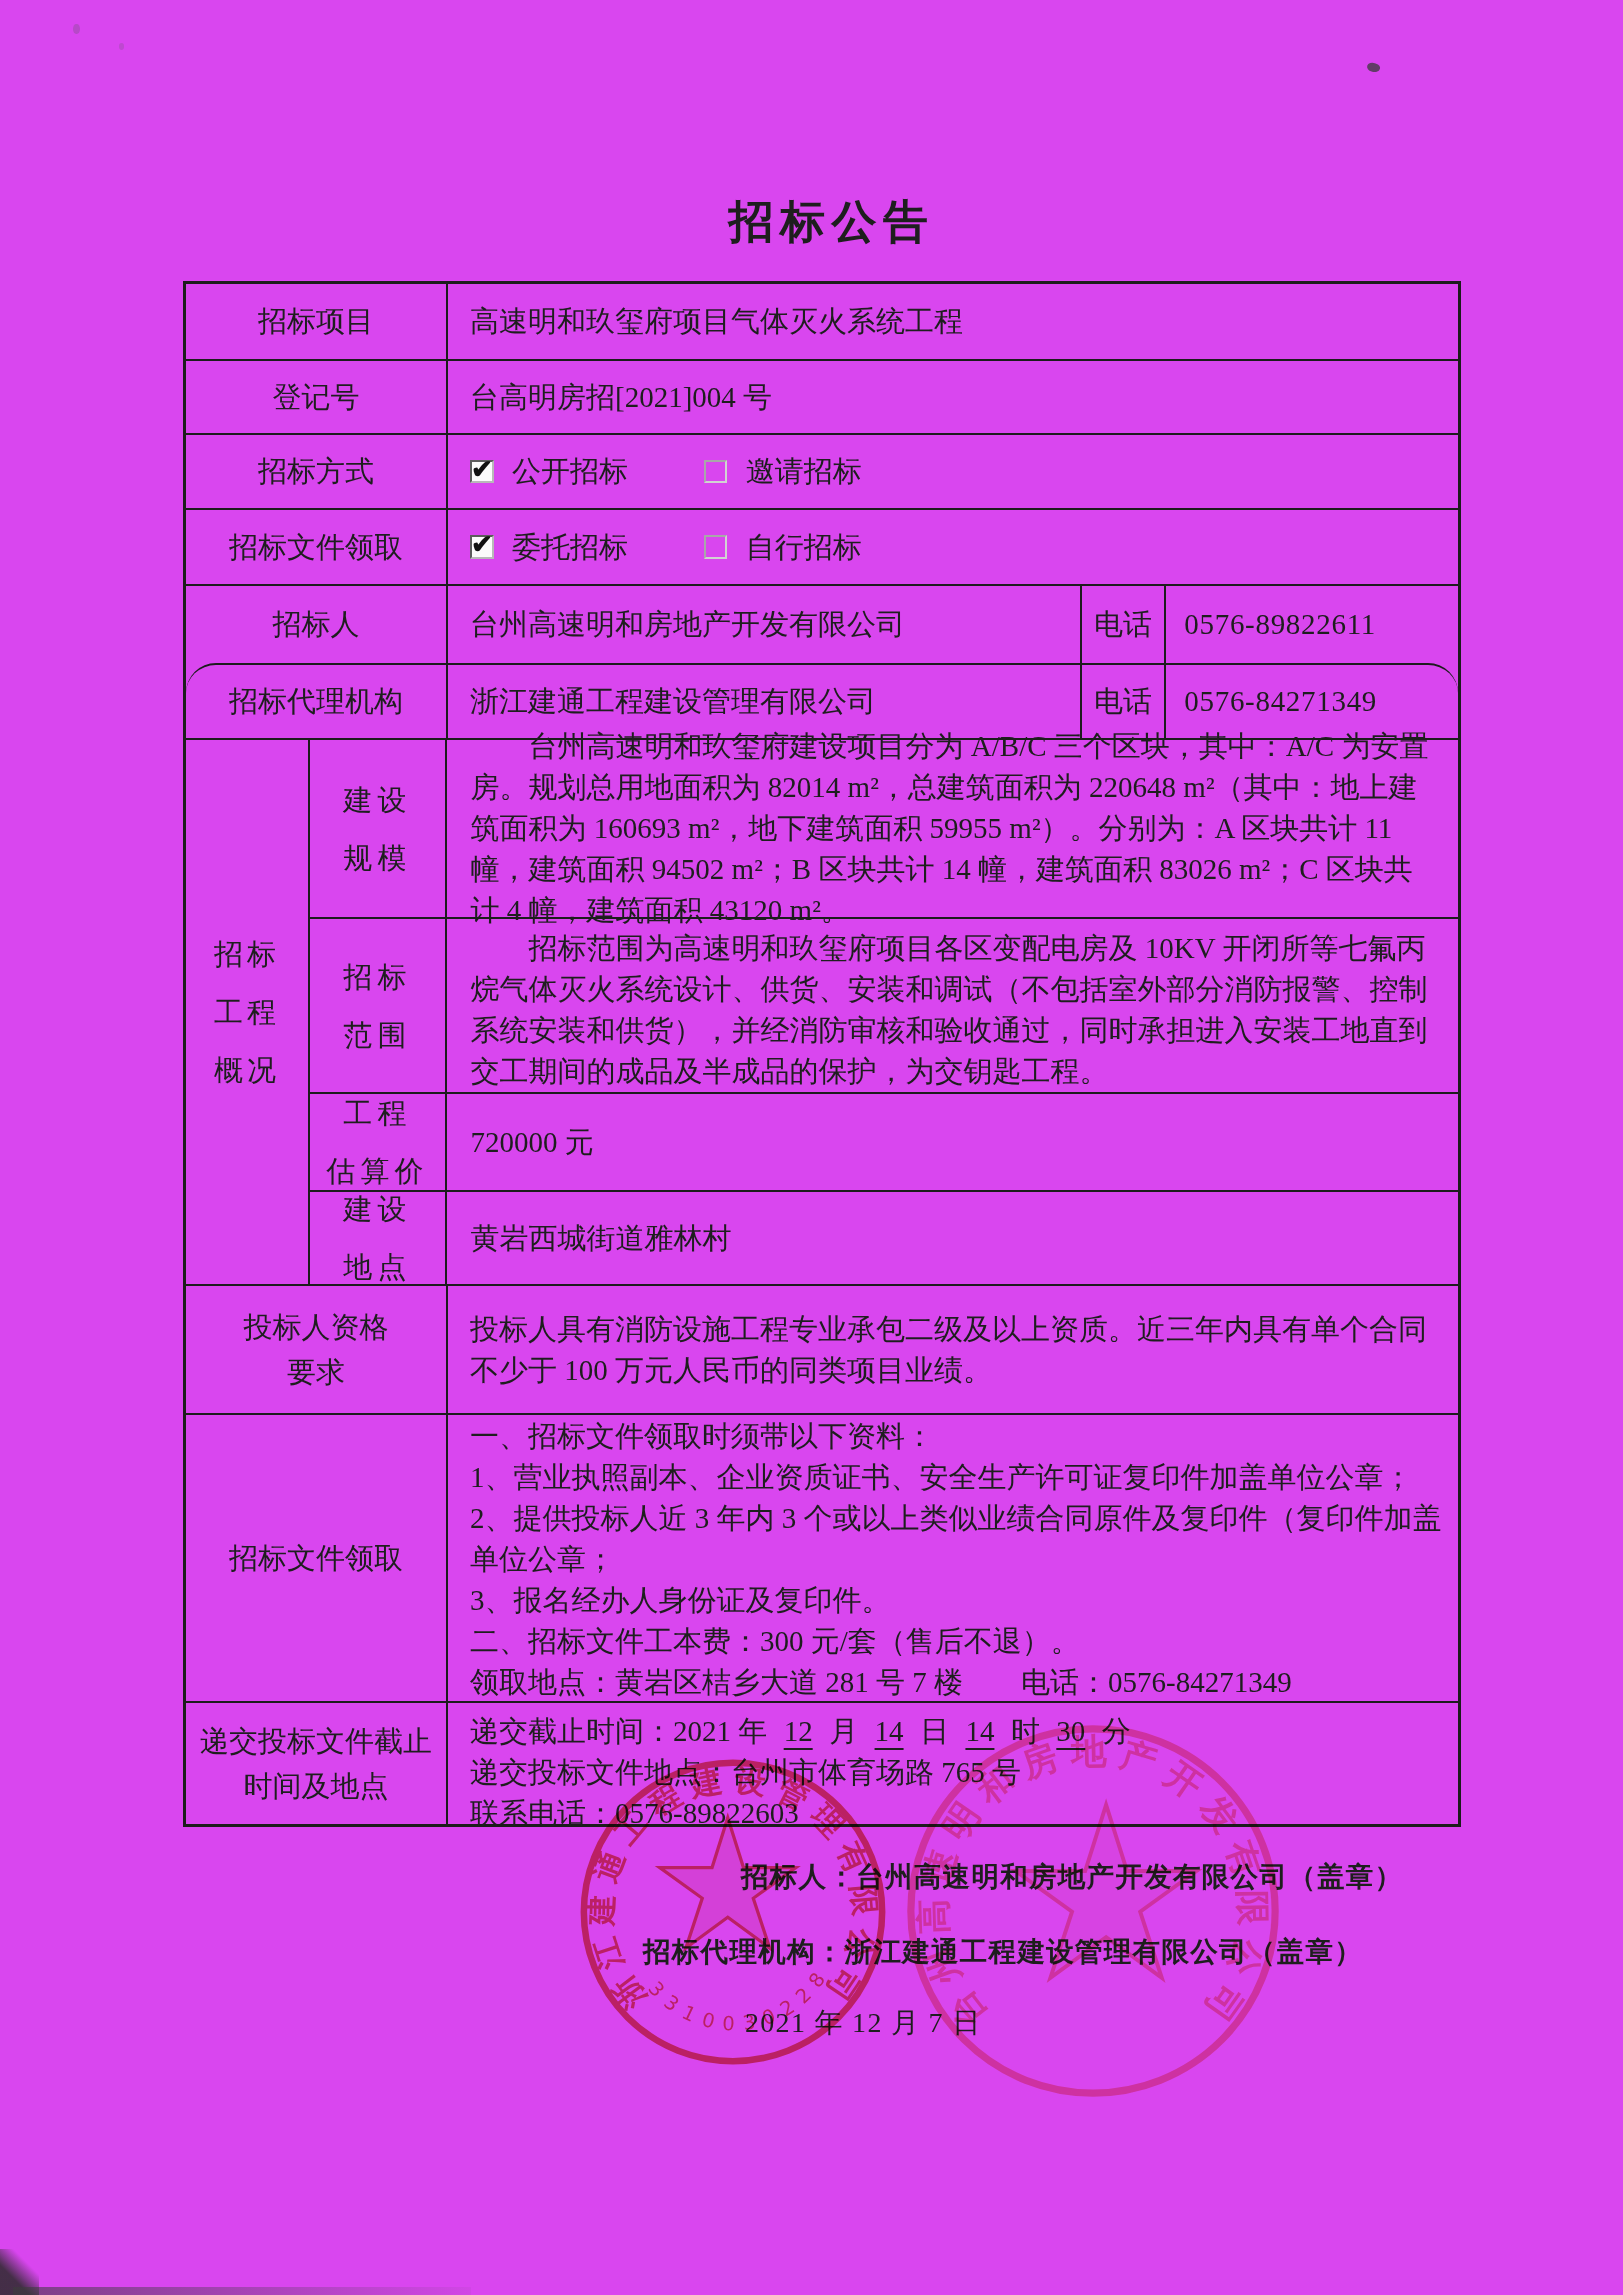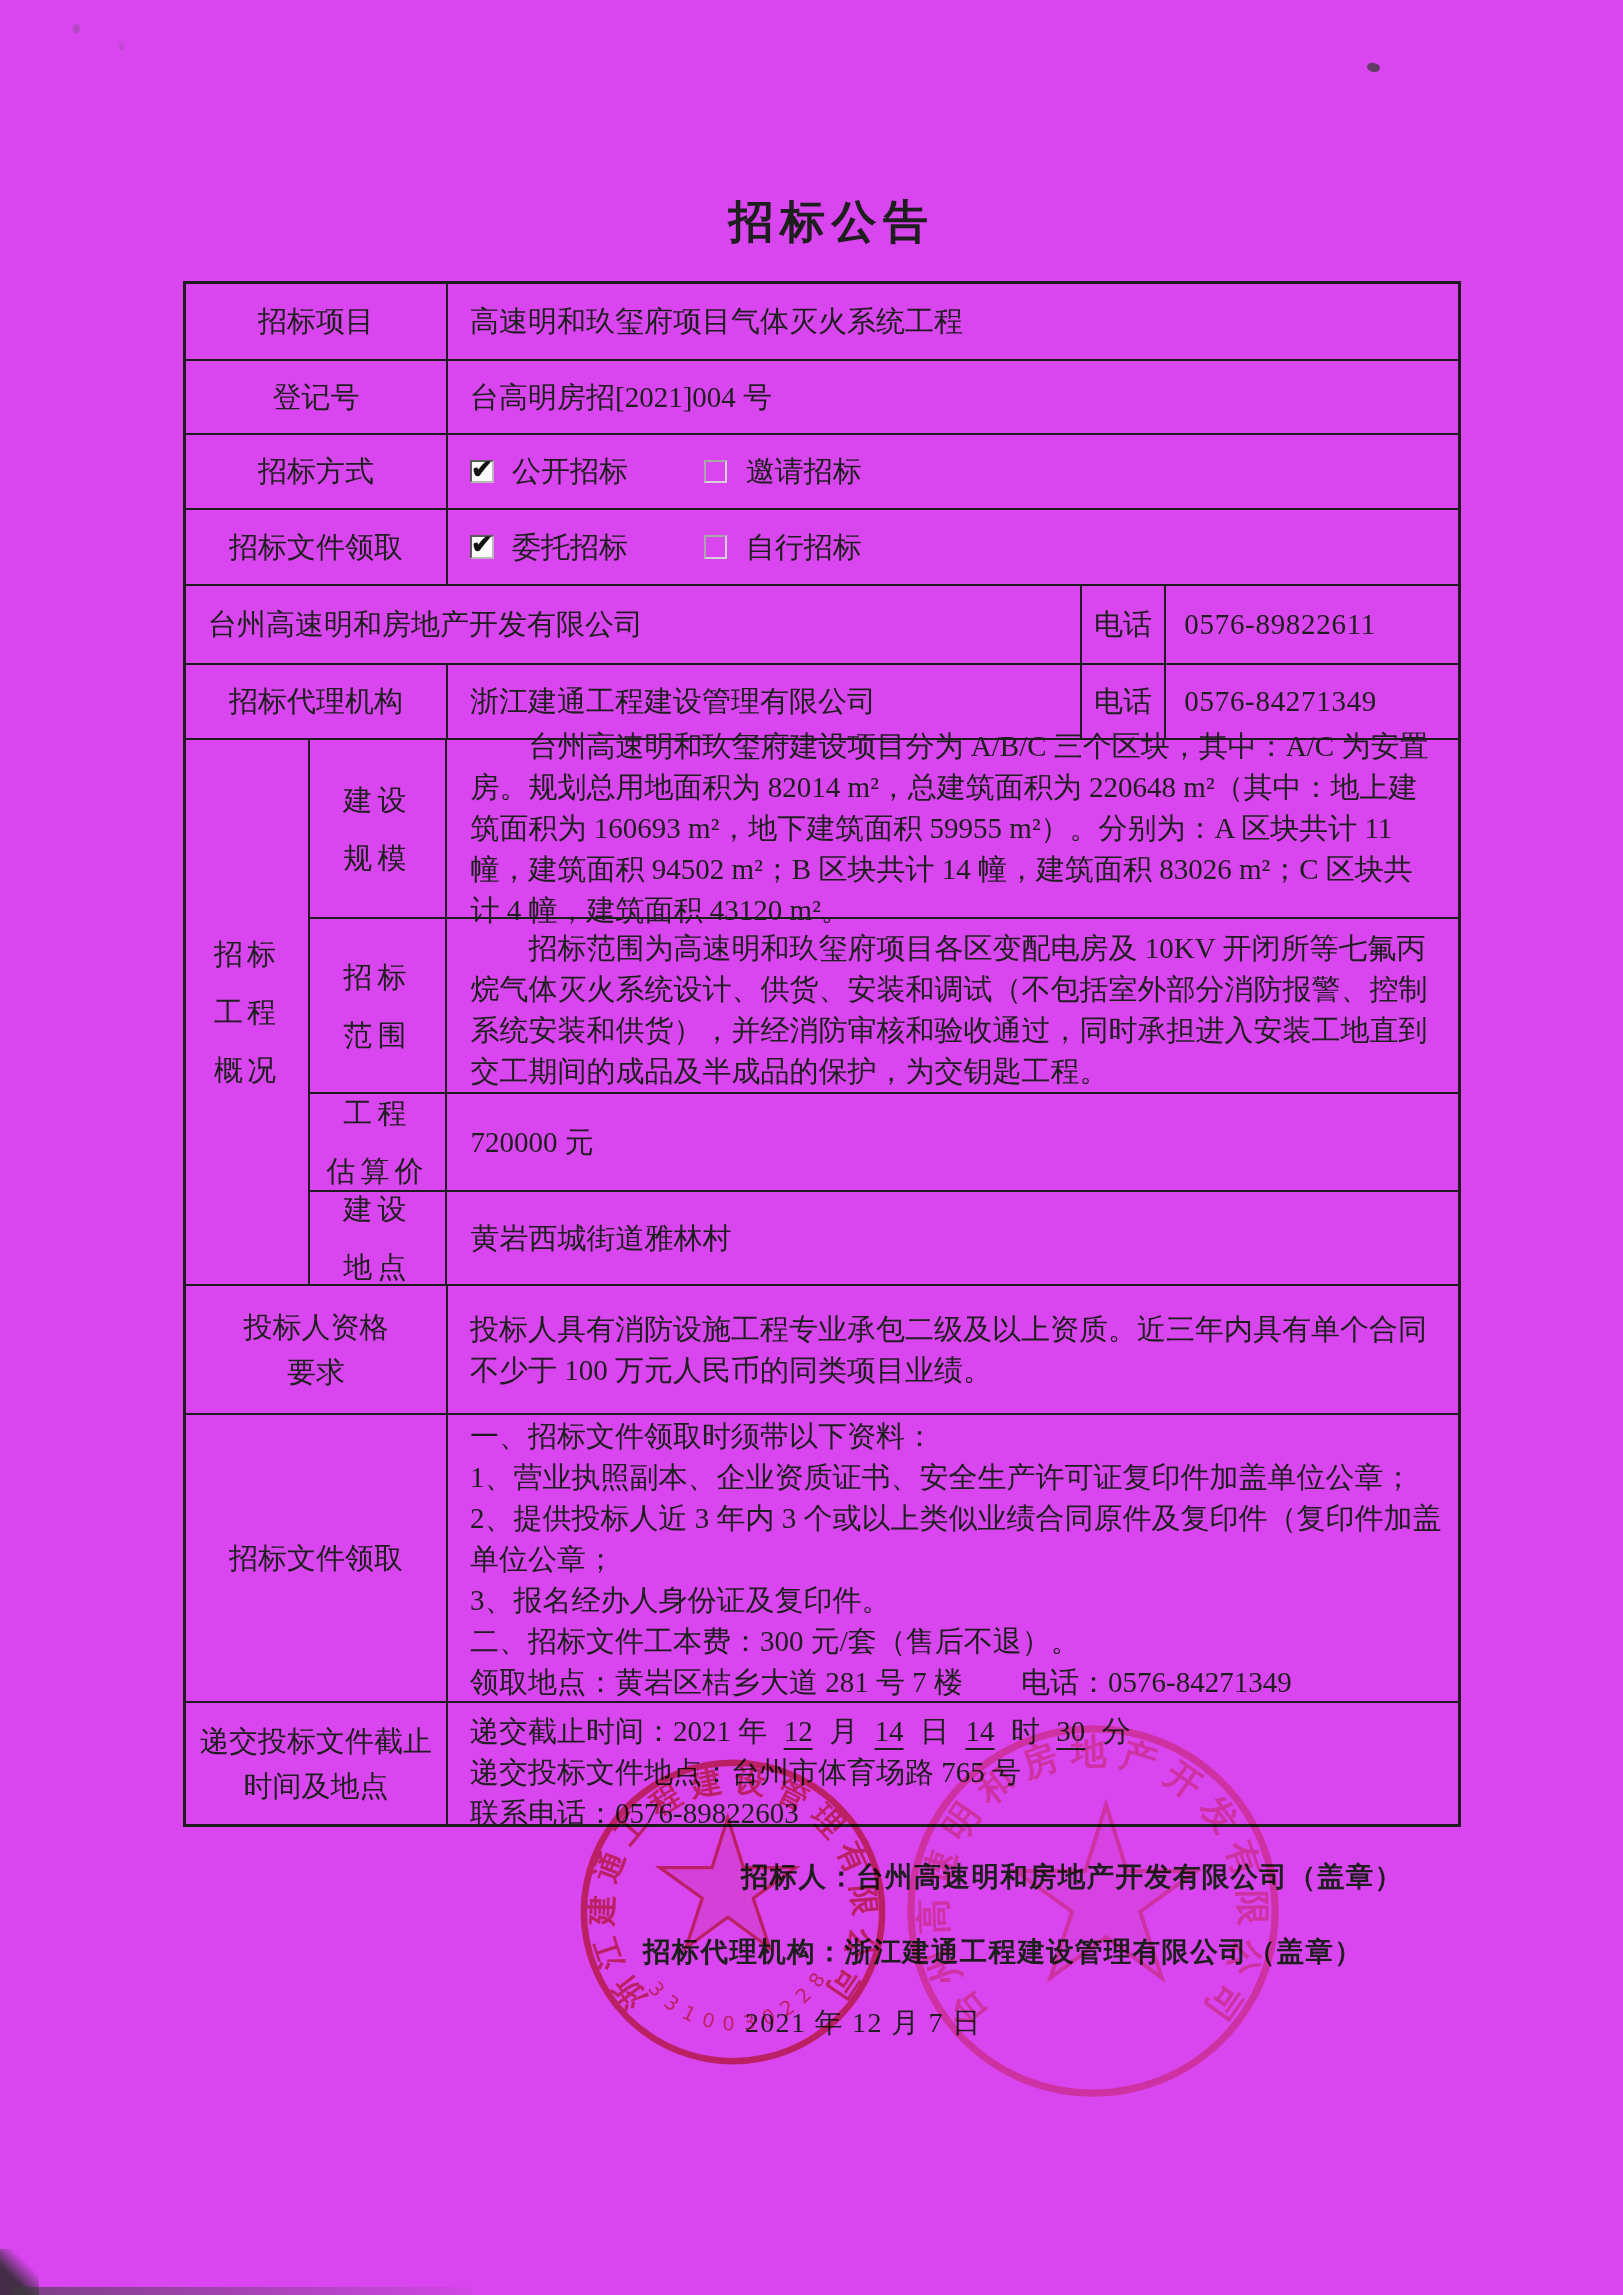--- a/index.html
+++ b/index.html
@@ -138,26 +138,27 @@
               <span class="mark">✔</span>
             </span>
           <span class="optlabel">委托招标</span>
           <span class="cb empty gap2"></span>
           <span class="optlabel">自行招标</span>
         </div>
       </div>
     </div>
 
     <div class="trow" style="height:79px;">
+      <div class="lcell">招标人</div>
       <div class="vcell">台州高速明和房地产开发有限公司</div>
       <div class="phcell">电话</div>
       <div class="phval">0576-89822611</div>
     </div>
 
-    <div class="trow" style="height:75px;">
+    <div class="trow" style="height:75px;border-radius:30px;">
       <div class="lcell">招标代理机构</div>
       <div class="vcell">浙江建通工程建设管理有限公司</div>
       <div class="phcell">电话</div>
       <div class="phval">0576-84271349</div>
     </div>
 
     <div class="ovwrap">
       <div class="ovlabel">招标
 工程
 概况</div>

